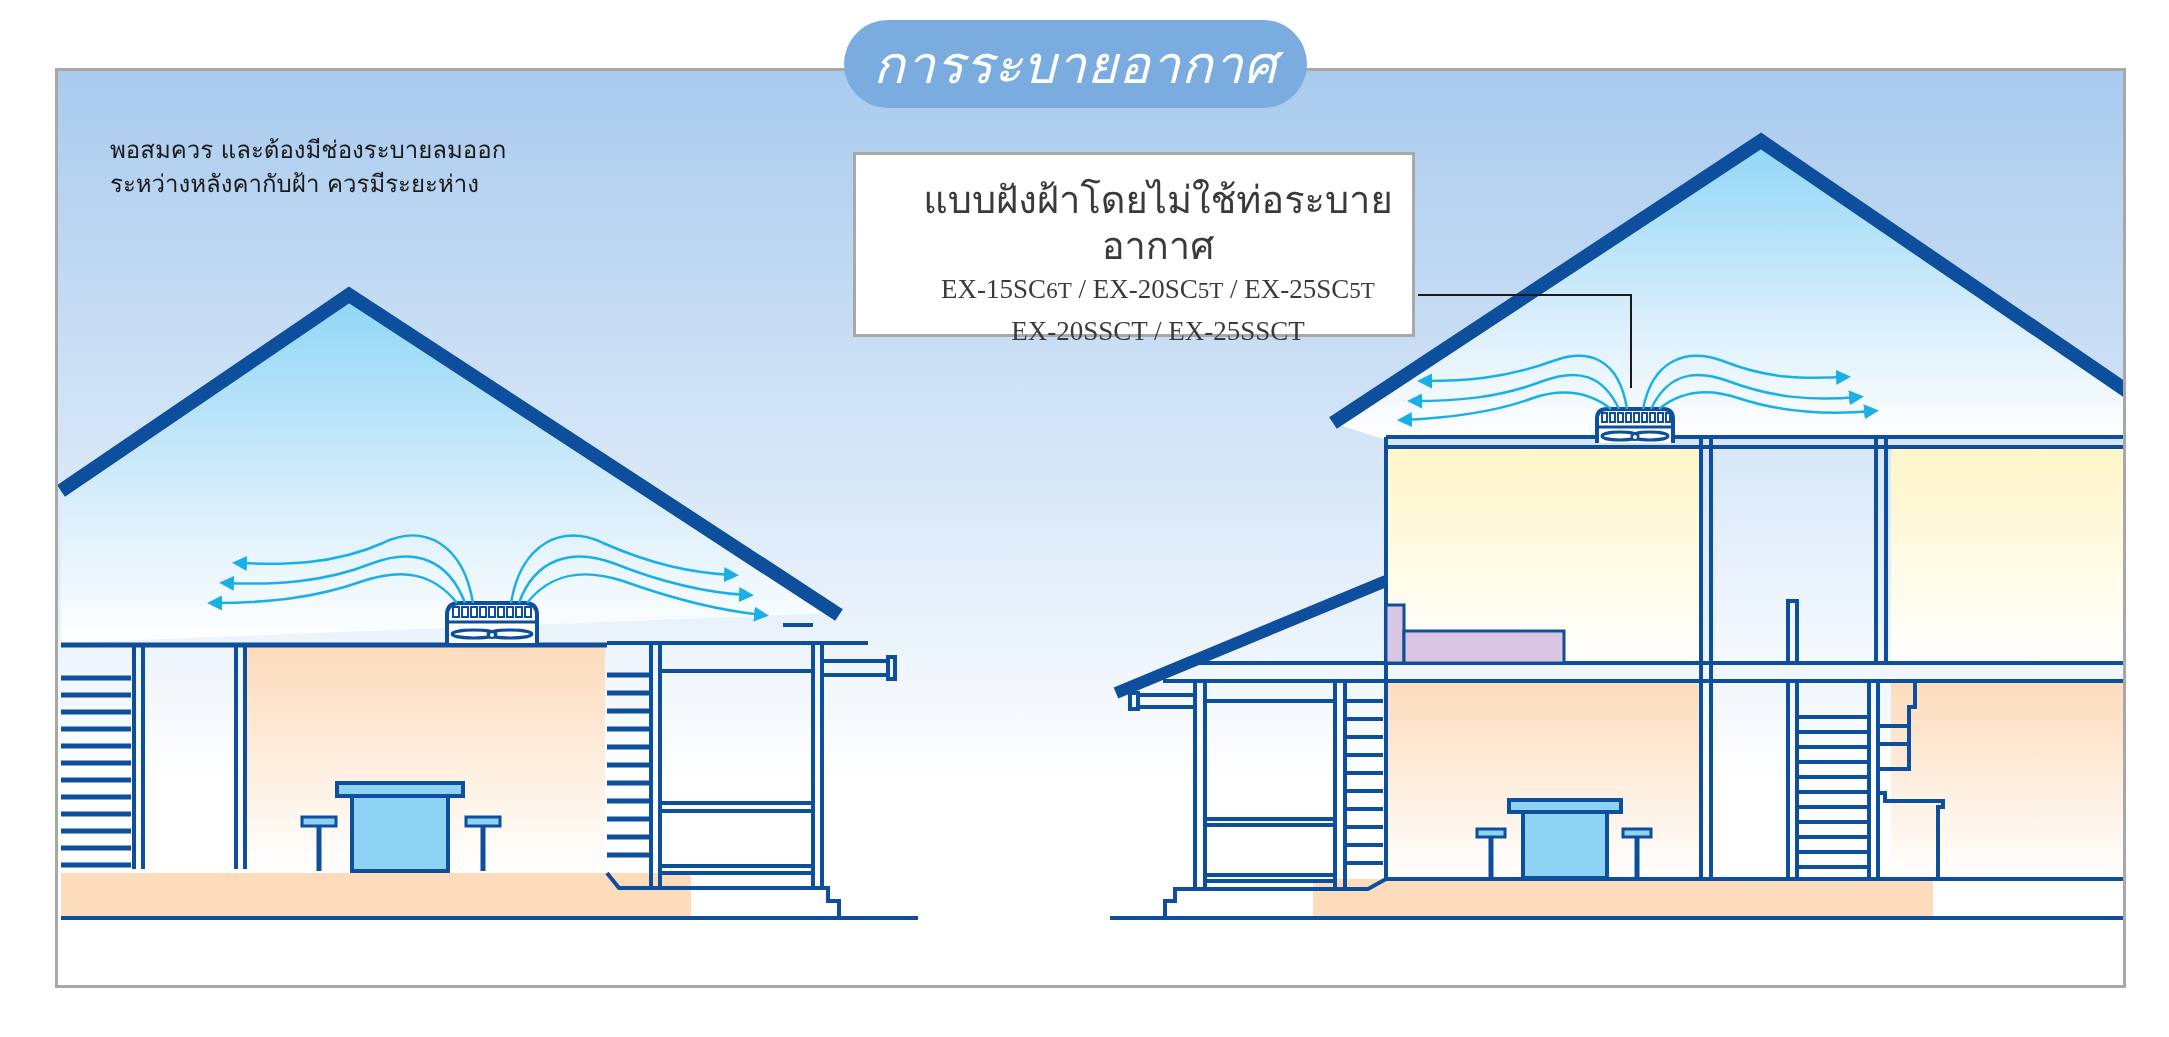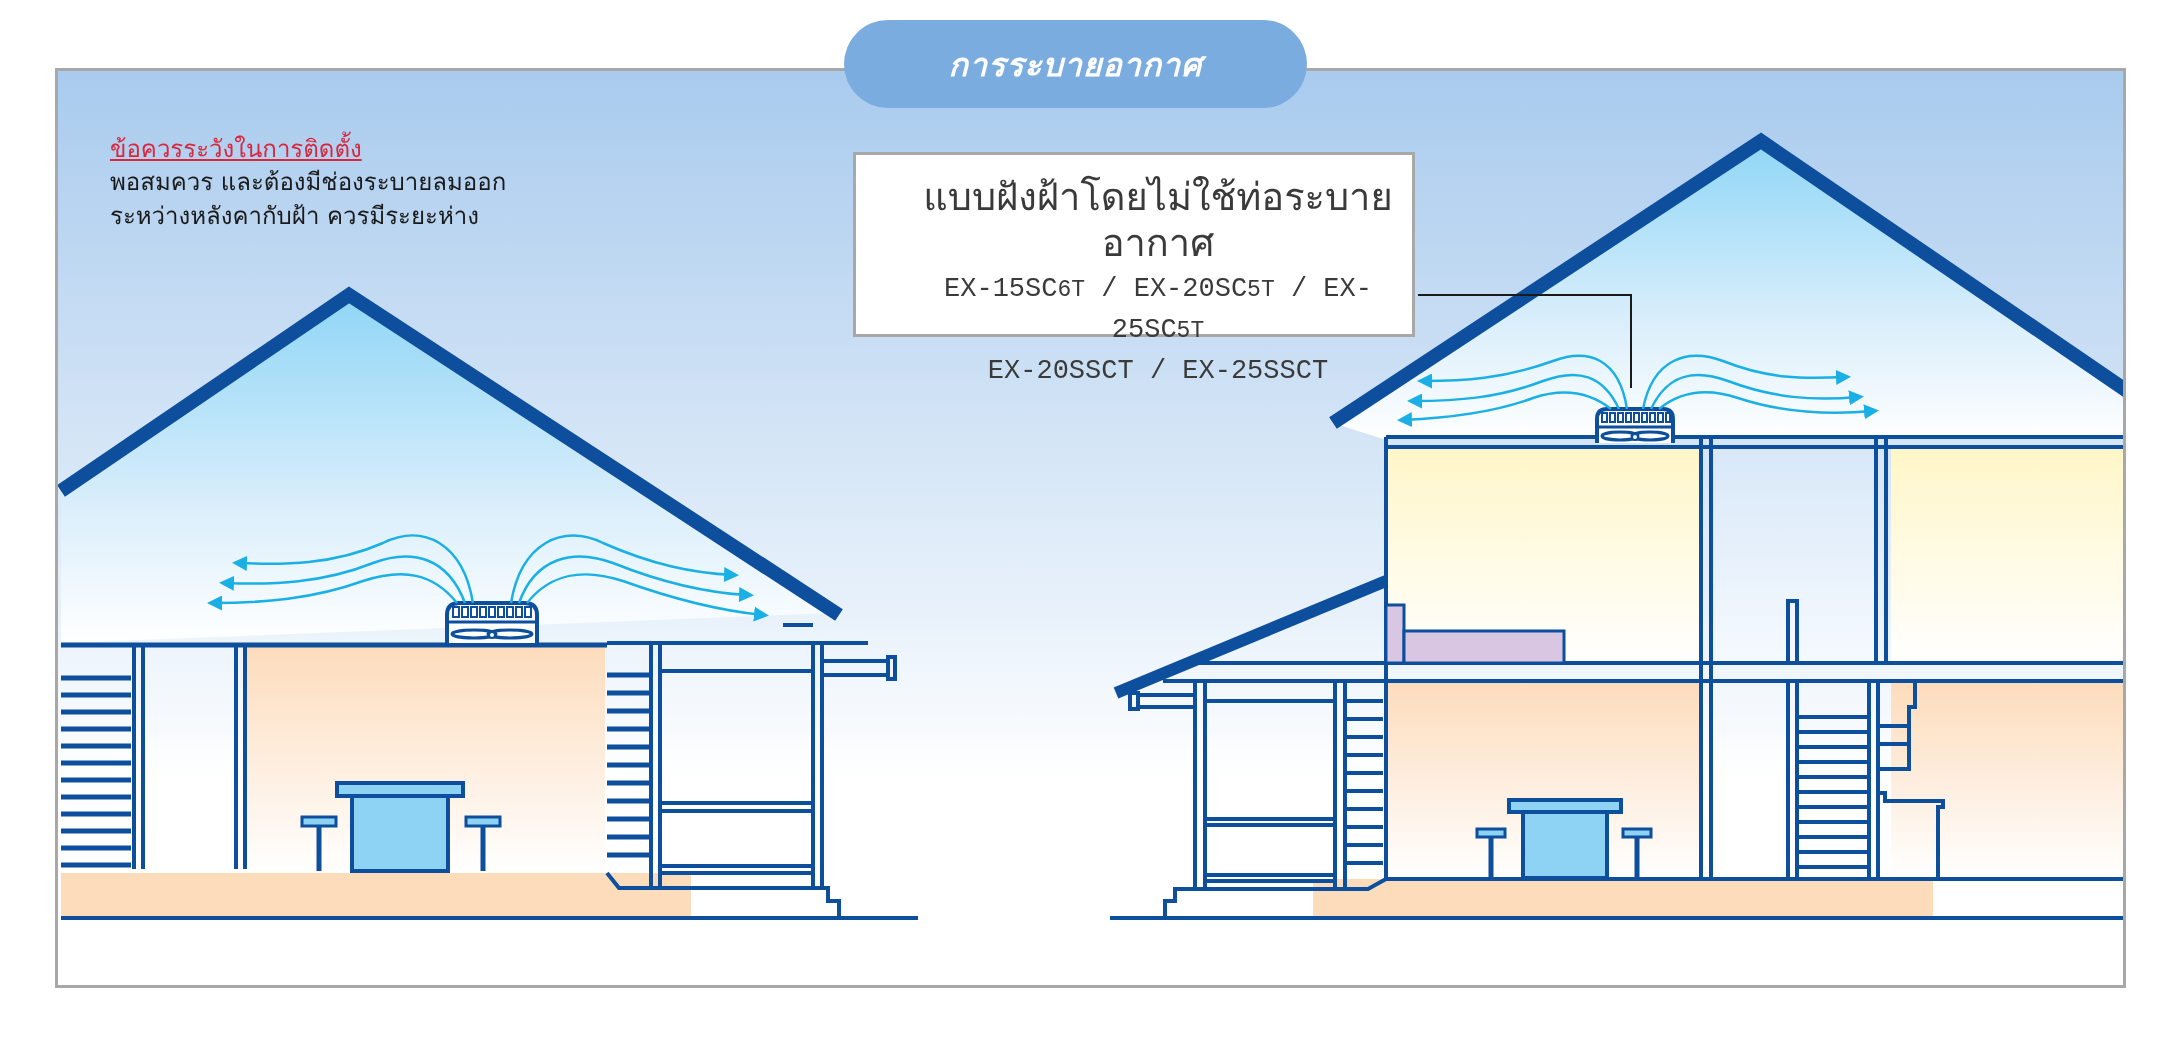--- a/index.html
+++ b/index.html
@@ -1,25 +1,25 @@
 <!DOCTYPE html>
 <html><head>
 <meta charset="utf-8">
 <style>
   html,body{margin:0;padding:0;background:#ffffff;}
   body{width:2169px;height:1037px;position:relative;overflow:hidden;font-family:"DejaVu Sans",sans-serif;}
   #frame{position:absolute;left:55px;top:68px;width:2071px;height:920px;border:3px solid #a8a8a8;box-sizing:border-box;background:#ffffff;overflow:hidden;}
   #sky{position:absolute;left:0;top:0;width:100%;height:100%;background:linear-gradient(to bottom,#a9cbee 0%,#c9def4 30%,#e9f2fb 60%,#ffffff 78%,#ffffff 100%);}
   #diagram{position:absolute;left:0;top:0;}
   #title-pill{position:absolute;left:844px;top:20px;width:463px;height:88px;border-radius:44px;background:#7aace0;display:flex;align-items:center;justify-content:center;}
-  #title-pill span{color:#ffffff;font-family:"DejaVu Sans",sans-serif;font-weight:bold;font-style:italic;font-size:32px;letter-spacing:1px;}
+  #title-pill span{color:#ffffff;font-family:"DejaVu Sans",sans-serif;font-weight:normal;font-style:italic;font-size:52px;letter-spacing:1px;}
   #caution{position:absolute;left:110px;top:133px;font-family:"DejaVu Sans",sans-serif;}
   #caution .head{color:#d9283d;font-size:24px;text-decoration:underline;line-height:32px;}
   #caution .line{color:#1a1a1a;font-size:24px;line-height:34px;}
-  #label-box{position:absolute;left:853px;top:152px;width:562px;height:185px;background:#ffffff;border:3px solid #a8a8a8;box-sizing:border-box;text-align:center;font-family:Liberation Mono, monospace;color:#3a3a3a;padding-left:48px;}
+  #label-box{position:absolute;left:853px;top:152px;width:562px;height:185px;background:#ffffff;border:3px solid #a8a8a8;box-sizing:border-box;text-align:center;font-family:Liberation Serif, serif;color:#3a3a3a;padding-left:48px;}
   #label-box .t1{font-size:38px;font-weight:200;margin-top:22px;line-height:46px;}
   #label-box .t2{font-size:27px;line-height:40px;font-weight:200;}
   #label-box .t3{font-size:27px;line-height:40px;font-weight:200;}
   #label-box small{font-size:23px;}
 </style>
 </head>
 <body>
 
 <div id="frame">
   <div id="sky"></div>
@@ -276,21 +276,20 @@
       <polyline points="1415,292 1628,292 1628,385" fill="none" stroke="#1a1a1a" stroke-width="2"></polyline>
     </g>
   </svg>
 </div>
 
 <div id="title-pill">
   <span>การระบายอากาศ</span>
 </div>
 
 <div id="caution">
-  <div class="head">ข้อควรระวังในการติดตั้ง</div>
   <div class="line">พอสมควร และต้องมีช่องระบายลมออก</div>
   <div class="line">ระหว่างหลังคากับฝ้า ควรมีระยะห่าง</div>
 </div>
 
 <div id="label-box">
   <div class="t1">แบบฝังฝ้าโดยไม่ใช้ท่อระบายอากาศ</div>
   <div class="t2">
     <span>EX-15SC</span><small>6T</small><span> / </span><span>EX-20SC</span><small>5T</small><span> / </span><span>EX-25SC</span><small>5T</small>
   </div>
   <div class="t3">EX-20SSCT / EX-25SSCT</div>

